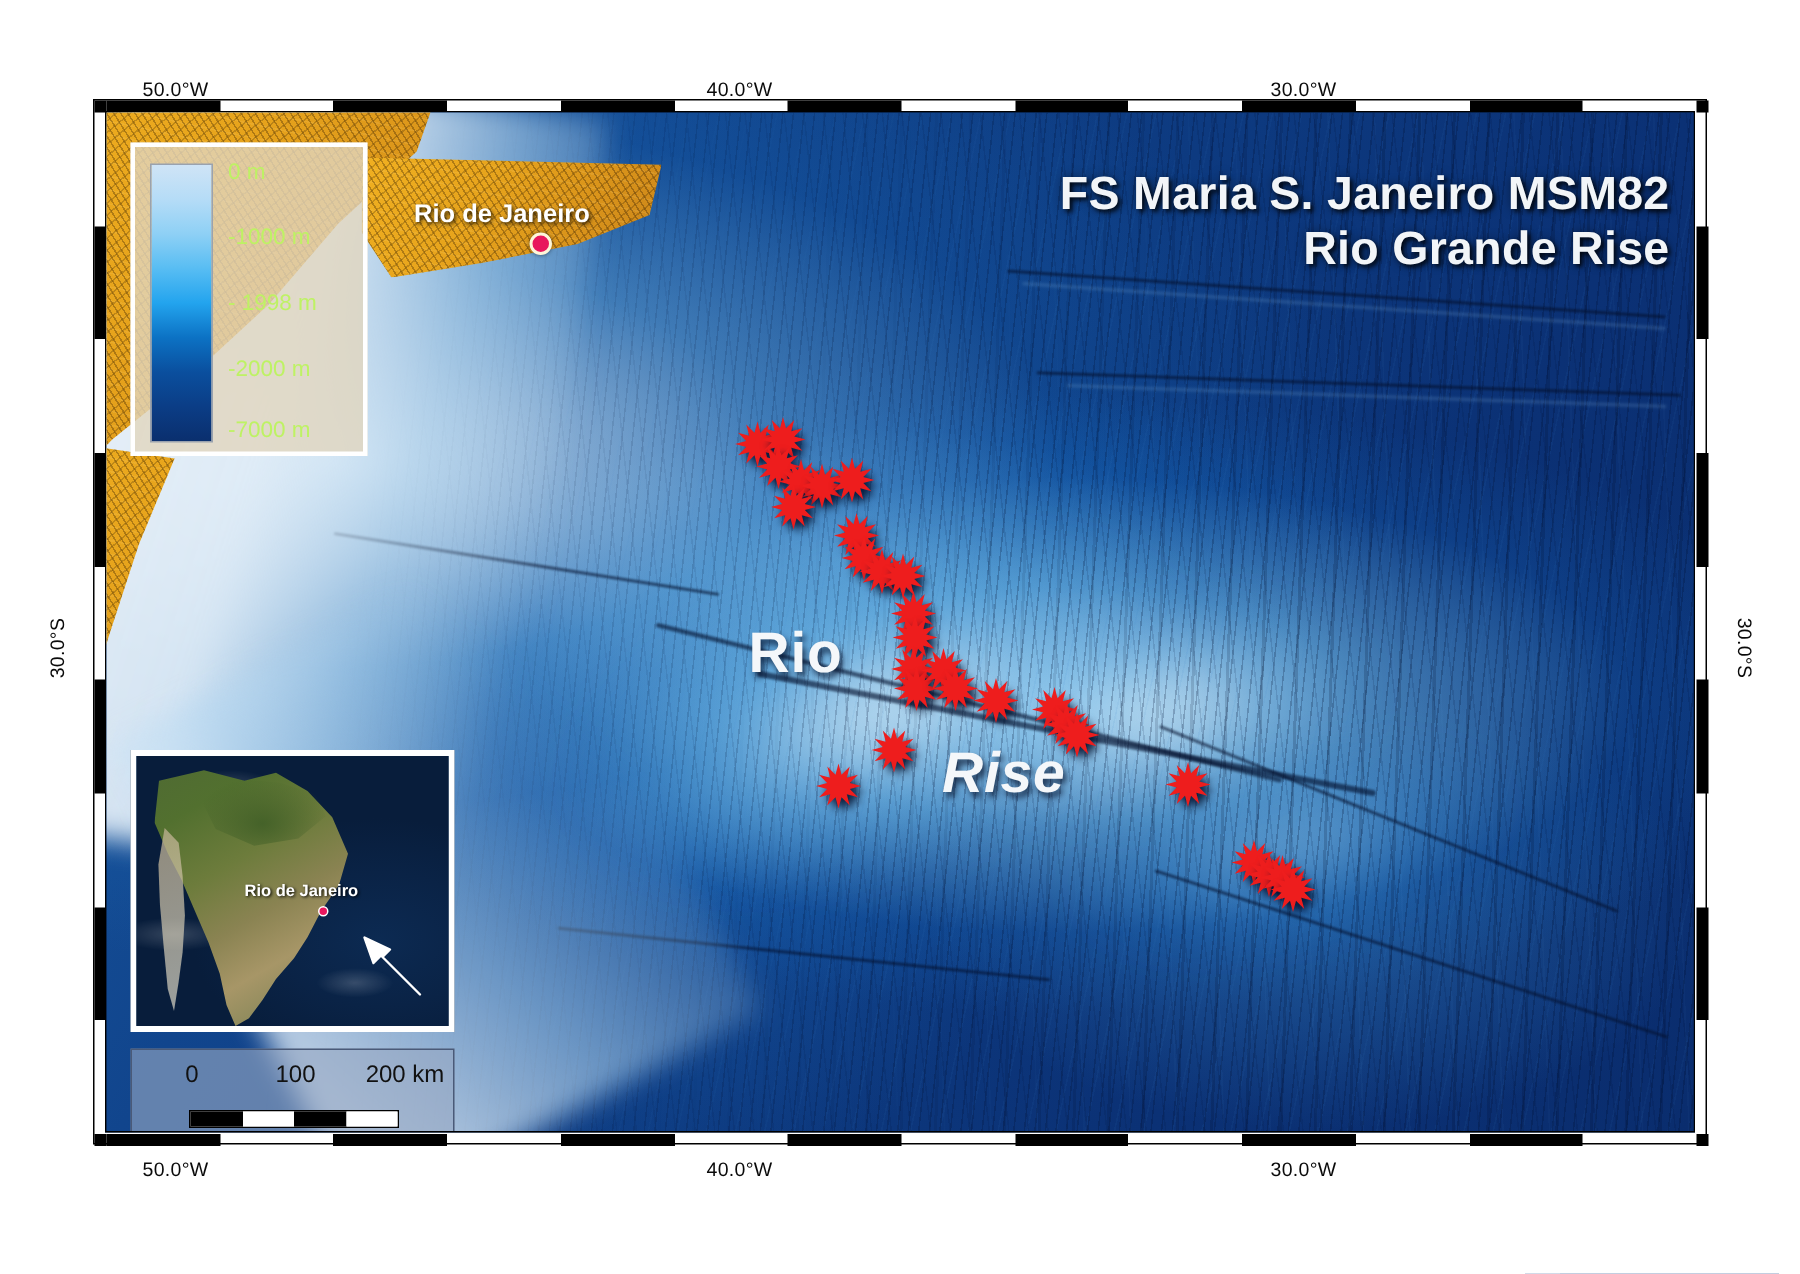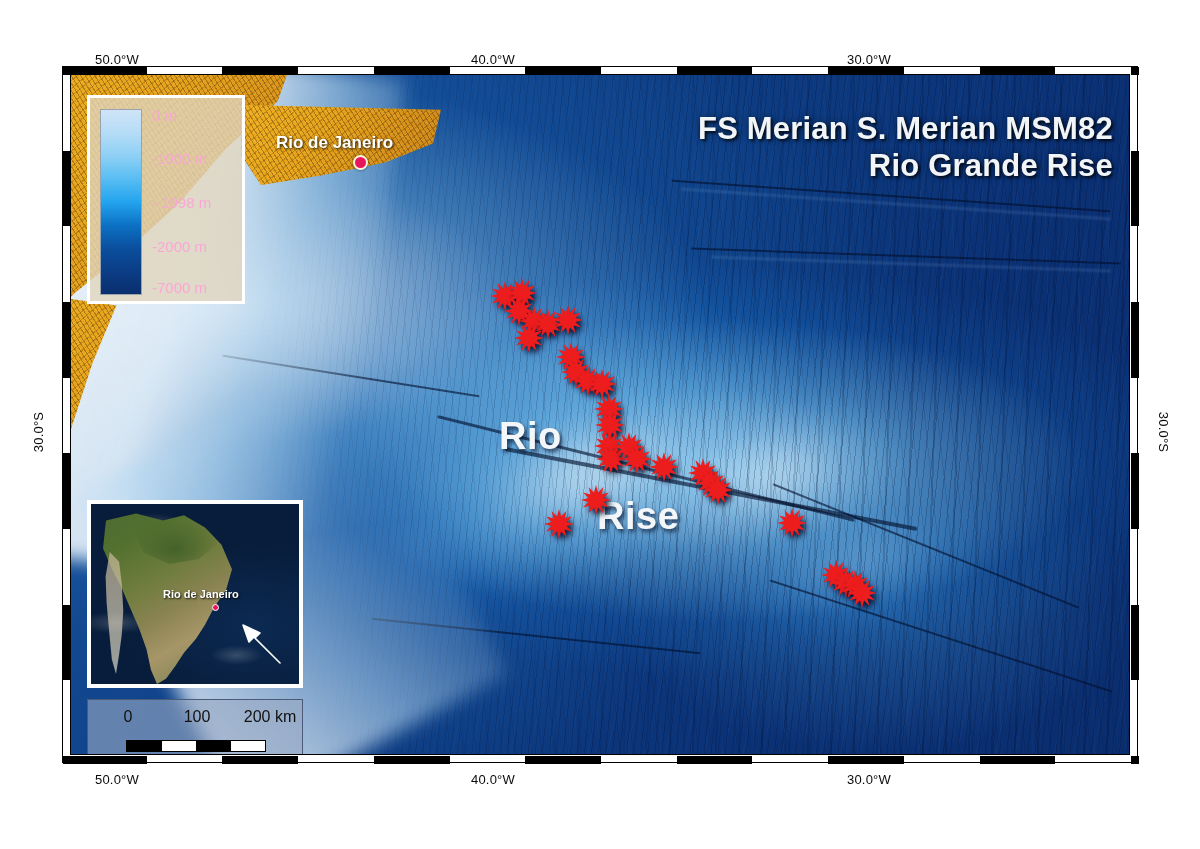--- a/index.html
+++ b/index.html
@@ -91,21 +91,21 @@
   
   .station{position:absolute;width:30px;height:30px;transform:translate(-50%,-50%);
            filter:drop-shadow(3px 4px 2px rgba(0,12,40,.80));}
   .station svg{display:block;width:100%;height:100%;}
 
   
   #colorbar{position:absolute;left:16px;top:20px;width:158px;height:209px;
             background:rgba(225,214,190,0.80);border:3px solid #fff;box-sizing:border-box;}
   #cbgrad{position:absolute;left:10px;top:11px;width:42px;height:186px;
           border:1px solid #9aa2ae;box-sizing:border-box;}
-  .cbtick{position:absolute;left:62px;font-size:15px;color:#f9a8d4;white-space:nowrap;
+  .cbtick{position:absolute;left:62px;font-size:15px;color:#bef264;white-space:nowrap;
           transform:translateY(-50%);}
 
   
   #insetbox{position:absolute;left:16px;top:425px;width:216px;height:188px;
             background:#13314f;border:4px solid #fff;box-sizing:border-box;overflow:hidden;}
   .inset-ocean{position:absolute;inset:0;
       background:
         radial-gradient(60% 45% at 78% 68%, #0c2a52 0%, #0a2346 55%, #081d3b 100%),
         radial-gradient(70% 55% at 18% 30%, #16436f 0%, #0e2f55 60%, #0a2346 100%),
         linear-gradient(160deg,#123a63 0%, #0b2749 55%, #081f3e 100%);}
@@ -226,21 +226,21 @@
       </div>
       <div class="land" style="left:170px;top:30px;width:200px;height:80px;
                   clip-path:polygon(0% 0%, 100% 6%, 96% 48%, 72% 72%, 40% 88%, 10% 100%, 0% 62%);">
         <div class="landtex"></div>
       </div>
 
       <div class="citylabel" style="left:205px;top:58px;">Rio de Janeiro</div>
       <div class="citydot" style="left:282px;top:80px;"></div>
 
       <div class="featlabel" style="left:428px;top:340px;">Rio</div>
-      <div class="featlabel" style="left:526px;top:420px;">Rise</div>
+      <div class="featlabel" style="left:557px;top:420px;font-style:italic;">Rise</div>
 
       <div id="stationlayer">
           <div class="station" style="left: 434px; top: 221px;">
             <svg viewBox="0 0 100 100">
               <path d="M50.00,0.00 L56.73,24.89 L75.00,6.70 L68.38,31.62 L93.30,25.00 L75.11,43.27 L100.00,50.00 L75.11,56.73 L93.30,75.00 L68.38,68.38 L75.00,93.30 L56.73,75.11 L50.00,100.00 L43.27,75.11 L25.00,93.30 L31.62,68.38 L6.70,75.00 L24.89,56.73 L0.00,50.00 L24.89,43.27 L6.70,25.00 L31.62,31.62 L25.00,6.70 L43.27,24.89 Z" fill="#ee1d1d"></path>
             </svg>
           </div>
           <div class="station" style="left: 451px; top: 218px;">
             <svg viewBox="0 0 100 100">
               <path d="M50.00,0.00 L56.73,24.89 L75.00,6.70 L68.38,31.62 L93.30,25.00 L75.11,43.27 L100.00,50.00 L75.11,56.73 L93.30,75.00 L68.38,68.38 L75.00,93.30 L56.73,75.11 L50.00,100.00 L43.27,75.11 L25.00,93.30 L31.62,68.38 L6.70,75.00 L24.89,56.73 L0.00,50.00 L24.89,43.27 L6.70,25.00 L31.62,31.62 L25.00,6.70 L43.27,24.89 Z" fill="#ee1d1d"></path>
@@ -372,21 +372,21 @@
             </svg>
           </div>
           <div class="station" style="left: 791px; top: 518px;">
             <svg viewBox="0 0 100 100">
               <path d="M50.00,0.00 L56.73,24.89 L75.00,6.70 L68.38,31.62 L93.30,25.00 L75.11,43.27 L100.00,50.00 L75.11,56.73 L93.30,75.00 L68.38,68.38 L75.00,93.30 L56.73,75.11 L50.00,100.00 L43.27,75.11 L25.00,93.30 L31.62,68.38 L6.70,75.00 L24.89,56.73 L0.00,50.00 L24.89,43.27 L6.70,25.00 L31.62,31.62 L25.00,6.70 L43.27,24.89 Z" fill="#ee1d1d"></path>
             </svg>
           </div>
         </div>
 
       <div id="maptitle">
-        <div>FS Merian S. Merian MSM82</div>
+        <div>FS Maria S. Janeiro MSM82</div>
         <div>Rio Grande Rise</div>
       </div>
 
       <div id="colorbar">
         <div id="cbgrad" style="background: linear-gradient(rgb(207, 228, 246), rgb(181, 220, 247), rgb(142, 208, 245), rgb(88, 189, 243), rgb(35, 164, 238), rgb(12, 114, 196), rgb(10, 79, 158), rgb(11, 61, 134), rgb(10, 47, 110));"></div>
         <div class="cbtick" style="top:17px">0 m</div>
         <div class="cbtick" style="top:60px">-1000 m</div>
         <div class="cbtick" style="top:104px">- 1998 m</div>
         <div class="cbtick" style="top:148px">-2000 m</div>
         <div class="cbtick" style="top:189px">-7000 m</div>

